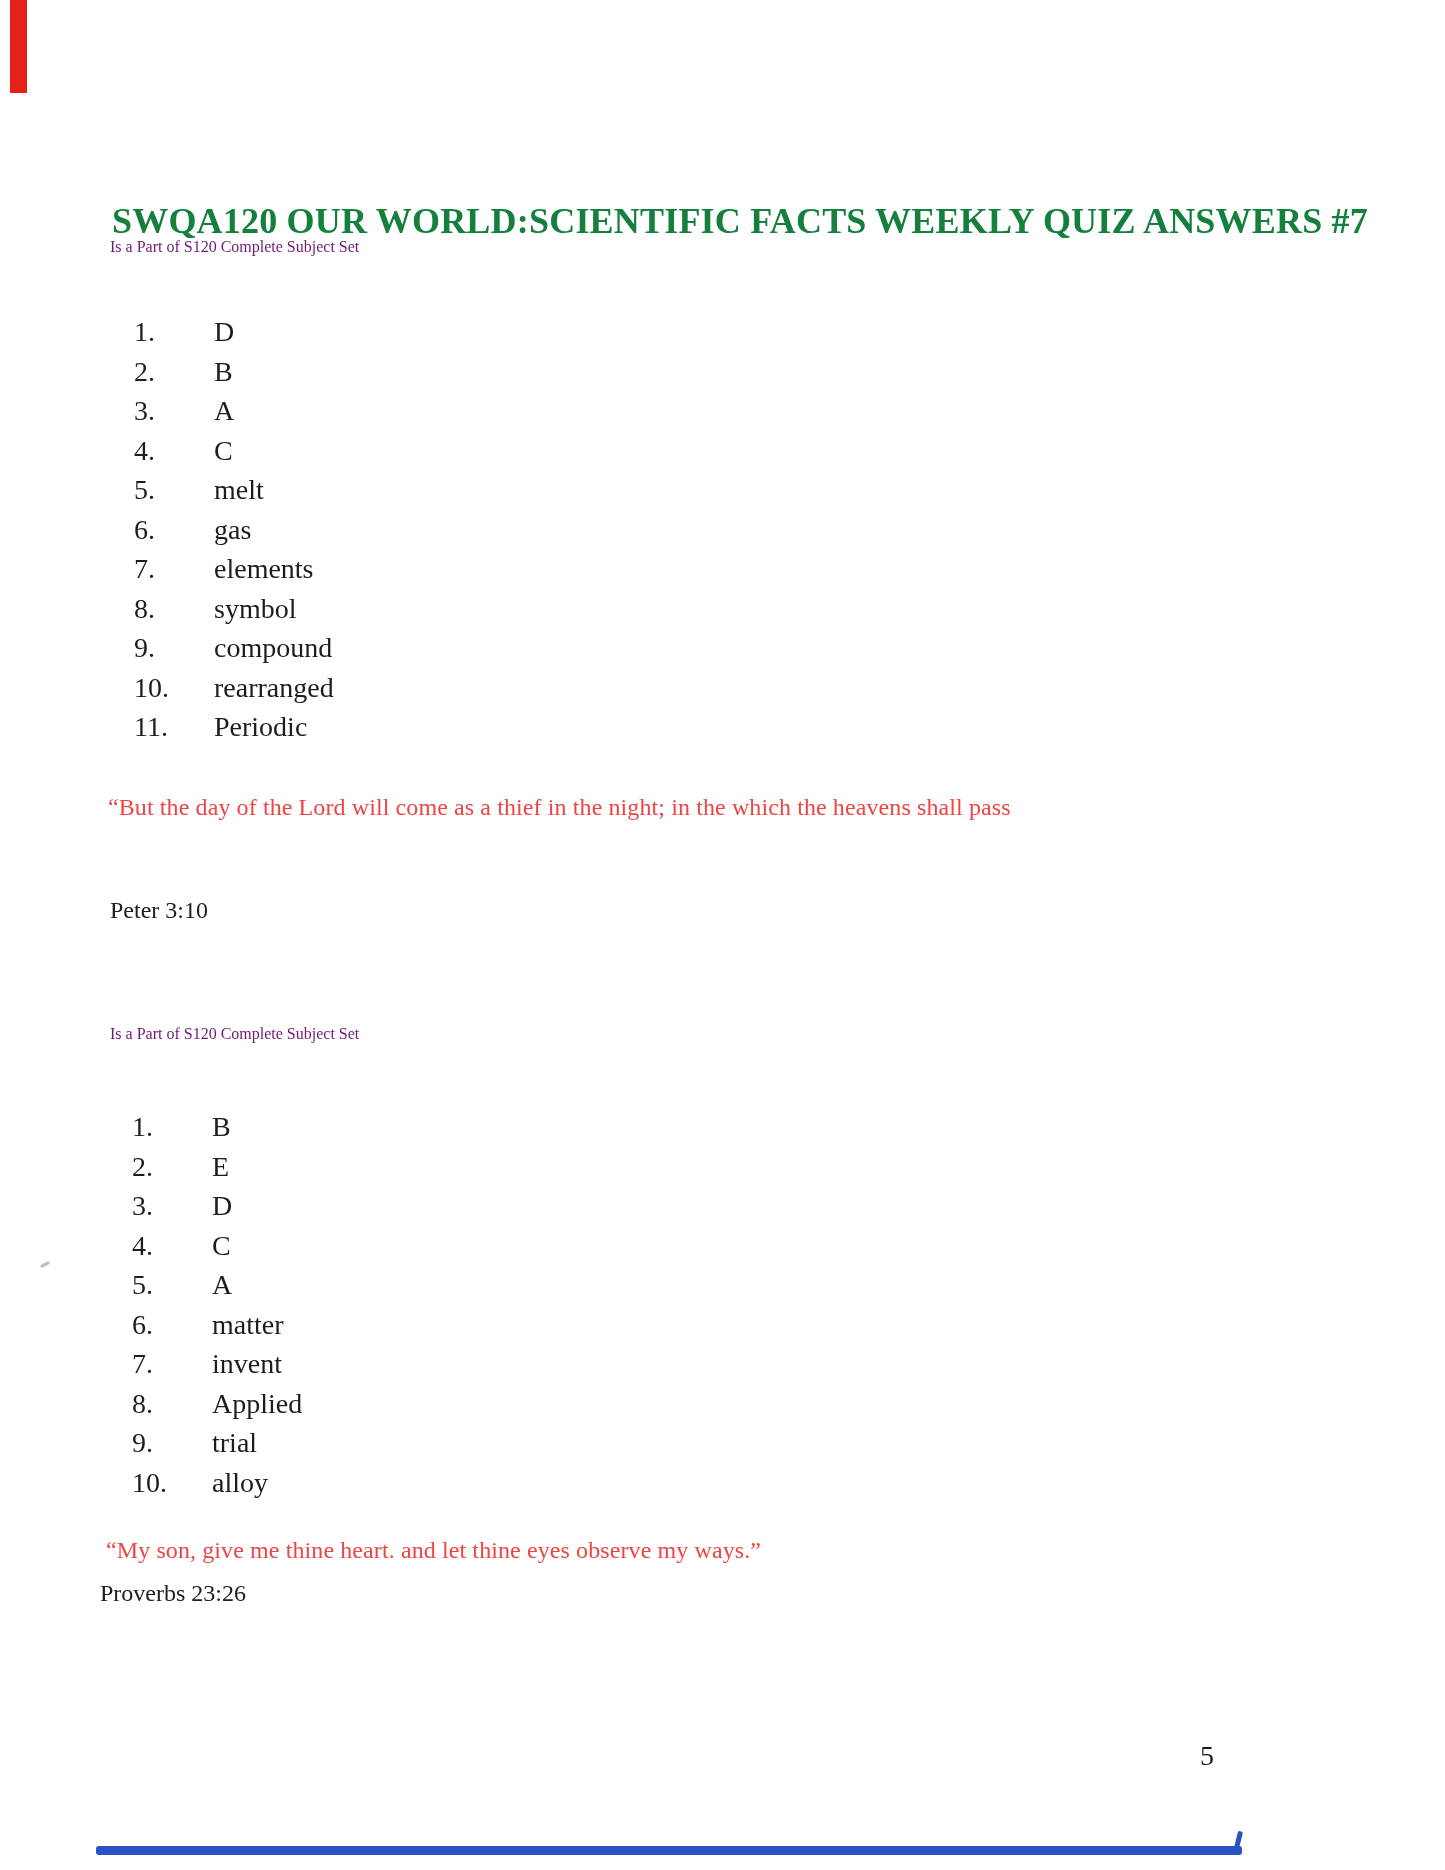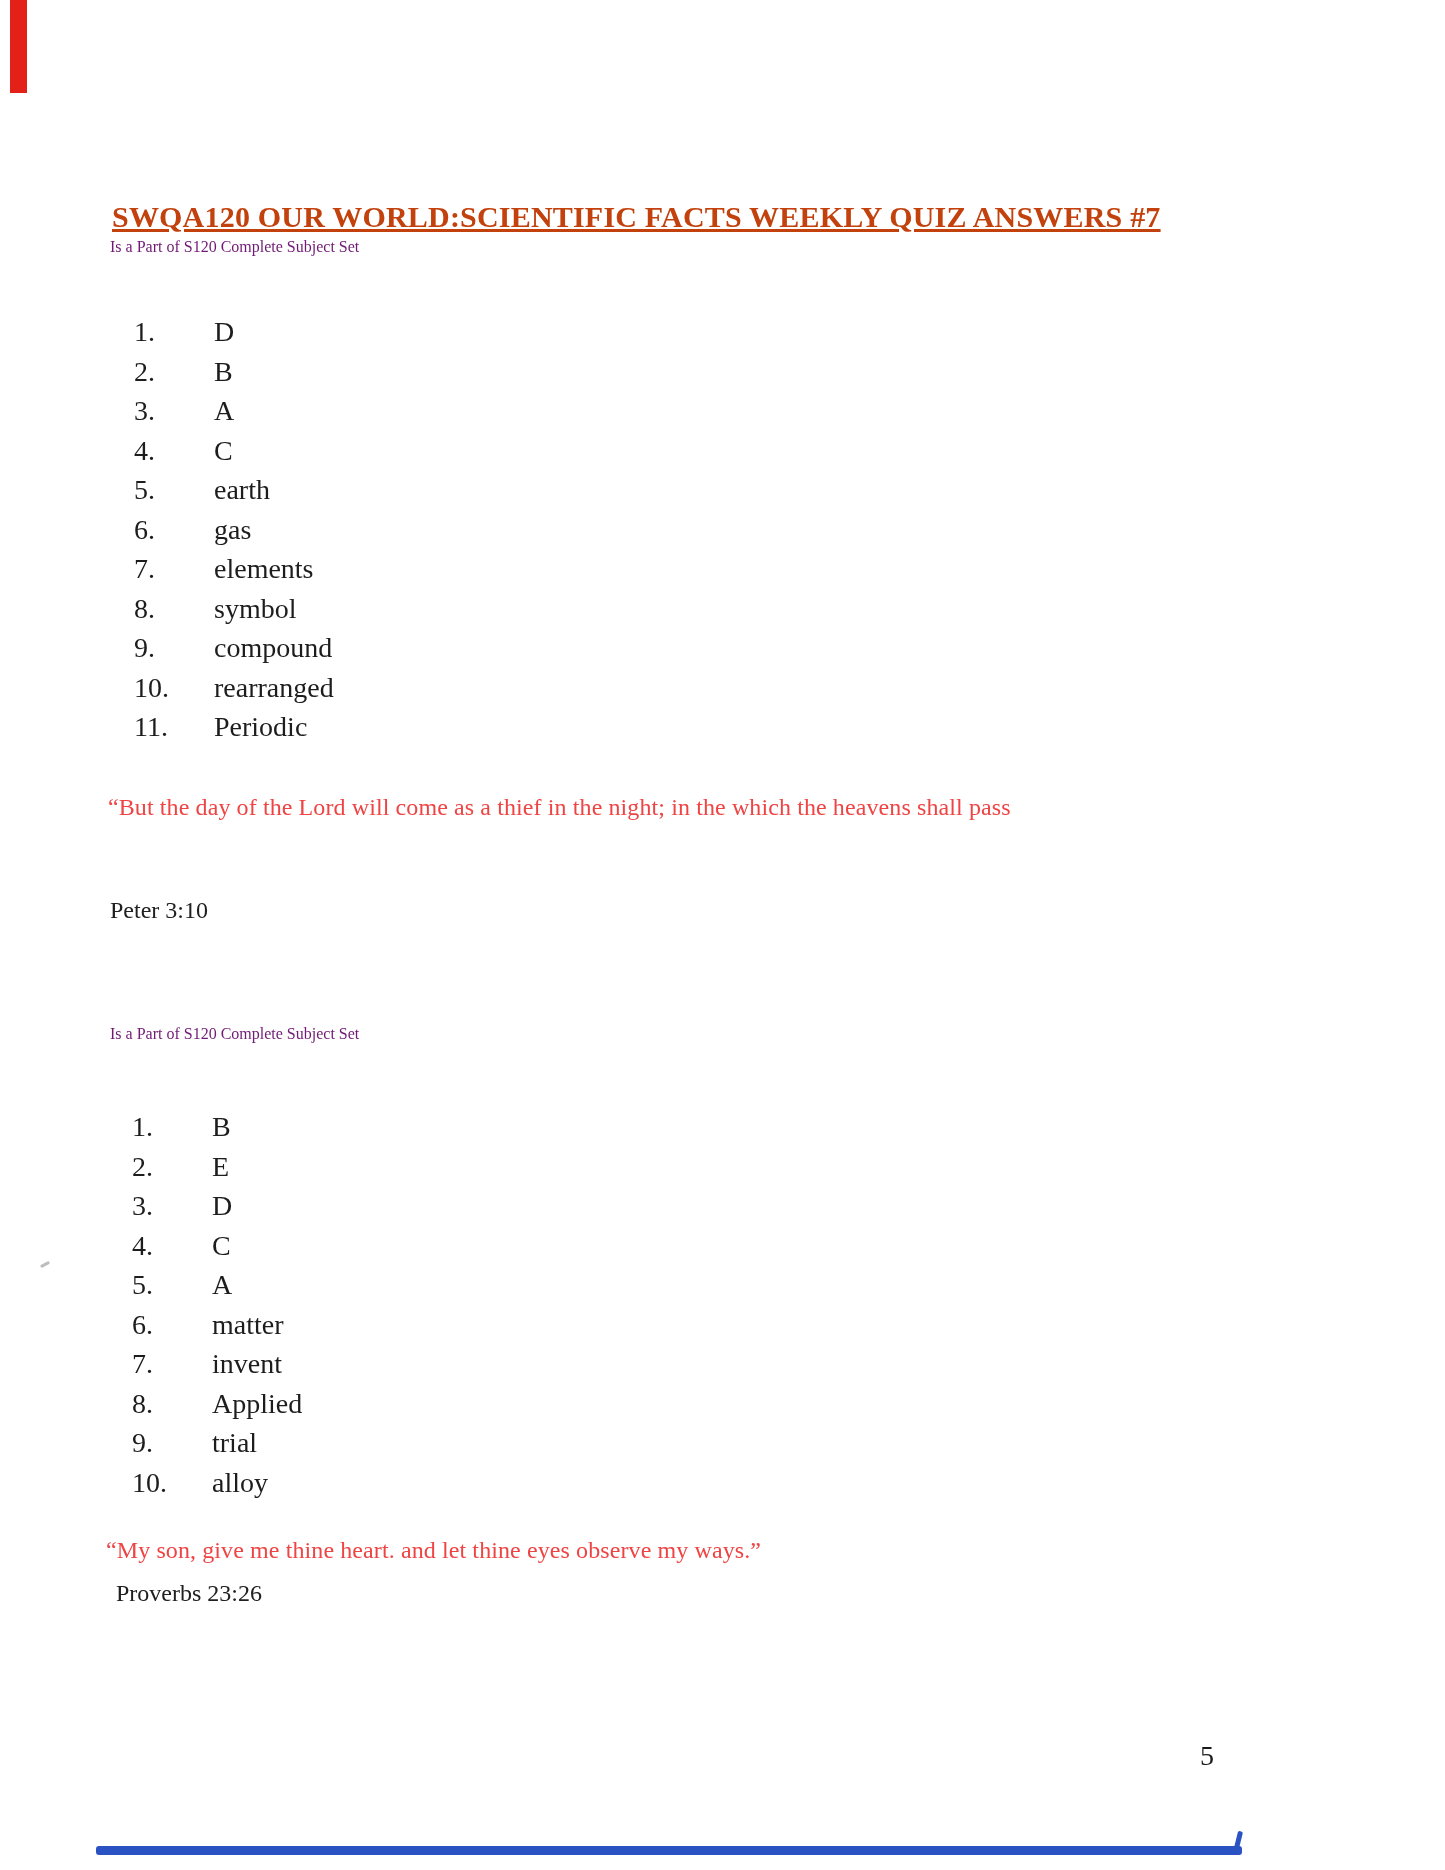--- a/index.html
+++ b/index.html
@@ -14,26 +14,25 @@
   }
   .page {
     position: relative;
     width: 1445px;
     height: 1870px;
     background: #ffffff;
   }
   .block { position: absolute; }
 
   .sec-title {
-    font-size: 30px;
+    font-size: 36px;
     font-weight: bold;
     letter-spacing: 0.2px;
     white-space: nowrap;
-    color: #c2410c;
-    text-decoration: underline;
+    color: #15803d;
   }
   .sec-subtitle {
     font-size: 16px;
     white-space: nowrap;
     color: #701a75;
   }
   .answers { }
   .answer-row {
     display: flex;
     height: 39.5px;
@@ -128,21 +127,21 @@
     <div class="answer-row">
       <span class="num">3.</span>
       <span class="val">A</span>
     </div>
     <div class="answer-row">
       <span class="num">4.</span>
       <span class="val">C</span>
     </div>
     <div class="answer-row">
       <span class="num">5.</span>
-      <span class="val">earth</span>
+      <span class="val">melt</span>
     </div>
     <div class="answer-row">
       <span class="num">6.</span>
       <span class="val">gas</span>
     </div>
     <div class="answer-row">
       <span class="num">7.</span>
       <span class="val">elements</span>
     </div>
     <div class="answer-row">
@@ -212,21 +211,21 @@
     <div class="answer-row">
       <span class="num">10.</span>
       <span class="val">alloy</span>
     </div>
   </div>
 
   <div class="block quote" style="left:106px; top:1535px;">
     <div class="quote-line">“My son, give me thine heart. and let thine eyes observe my ways.”</div>
   </div>
 
-  <div class="block reference" style="left:116px; top:1580px;">Proverbs 23:26</div>
+  <div class="block reference" style="left:100px; top:1580px;">Proverbs 23:26</div>
 
   <div class="block page-number" style="left:1200px; top:1740px;">5</div>
 
   <div class="stray-mark"></div>
   <div class="blue-line"></div>
   <div class="blue-line-tick"></div>
 
 </div>
 
 </body></html>

